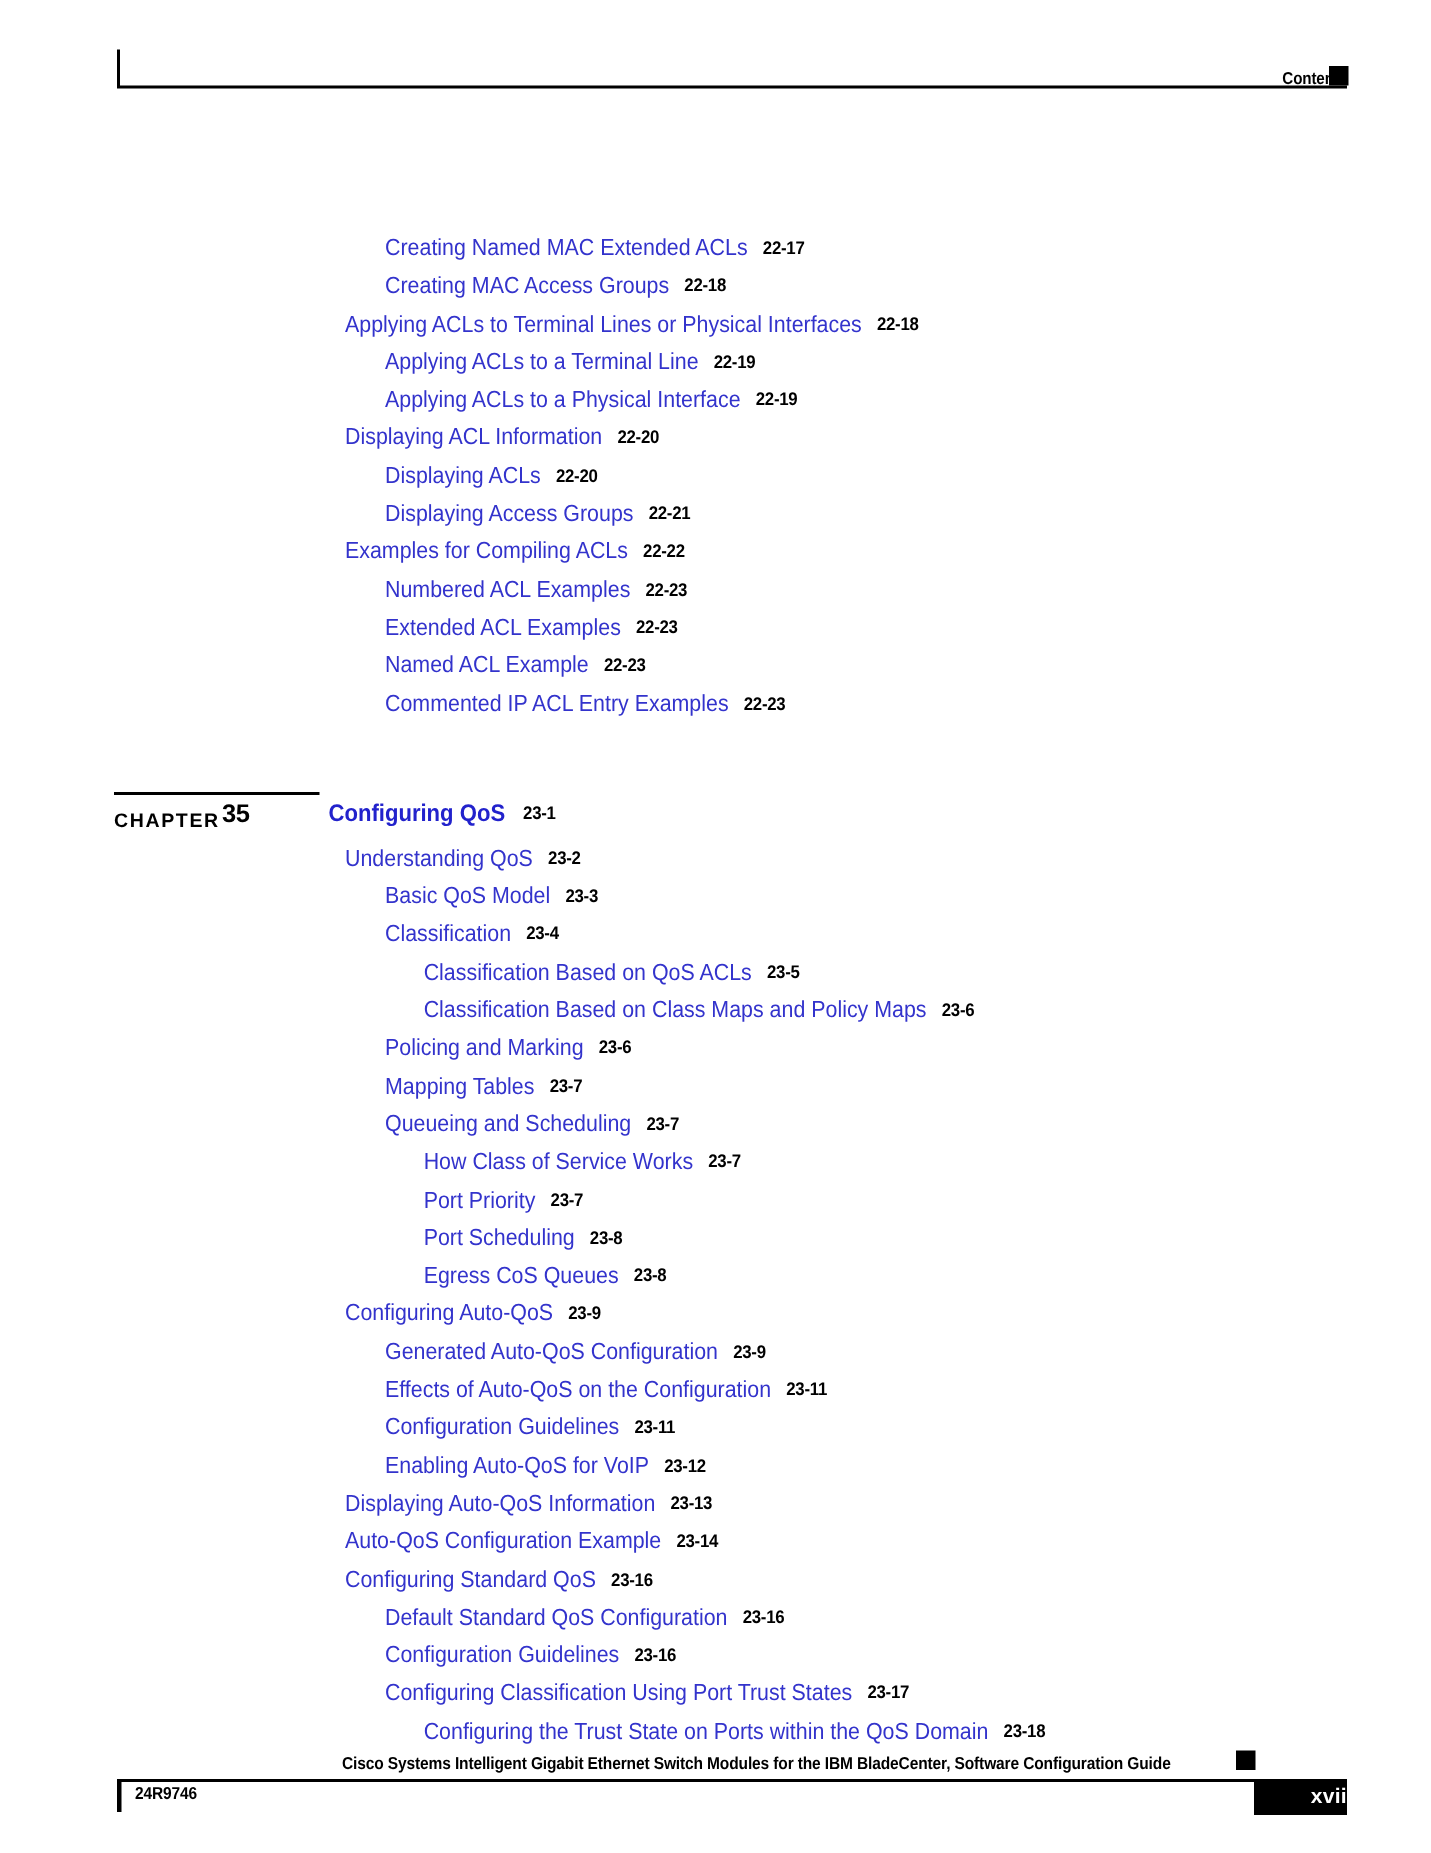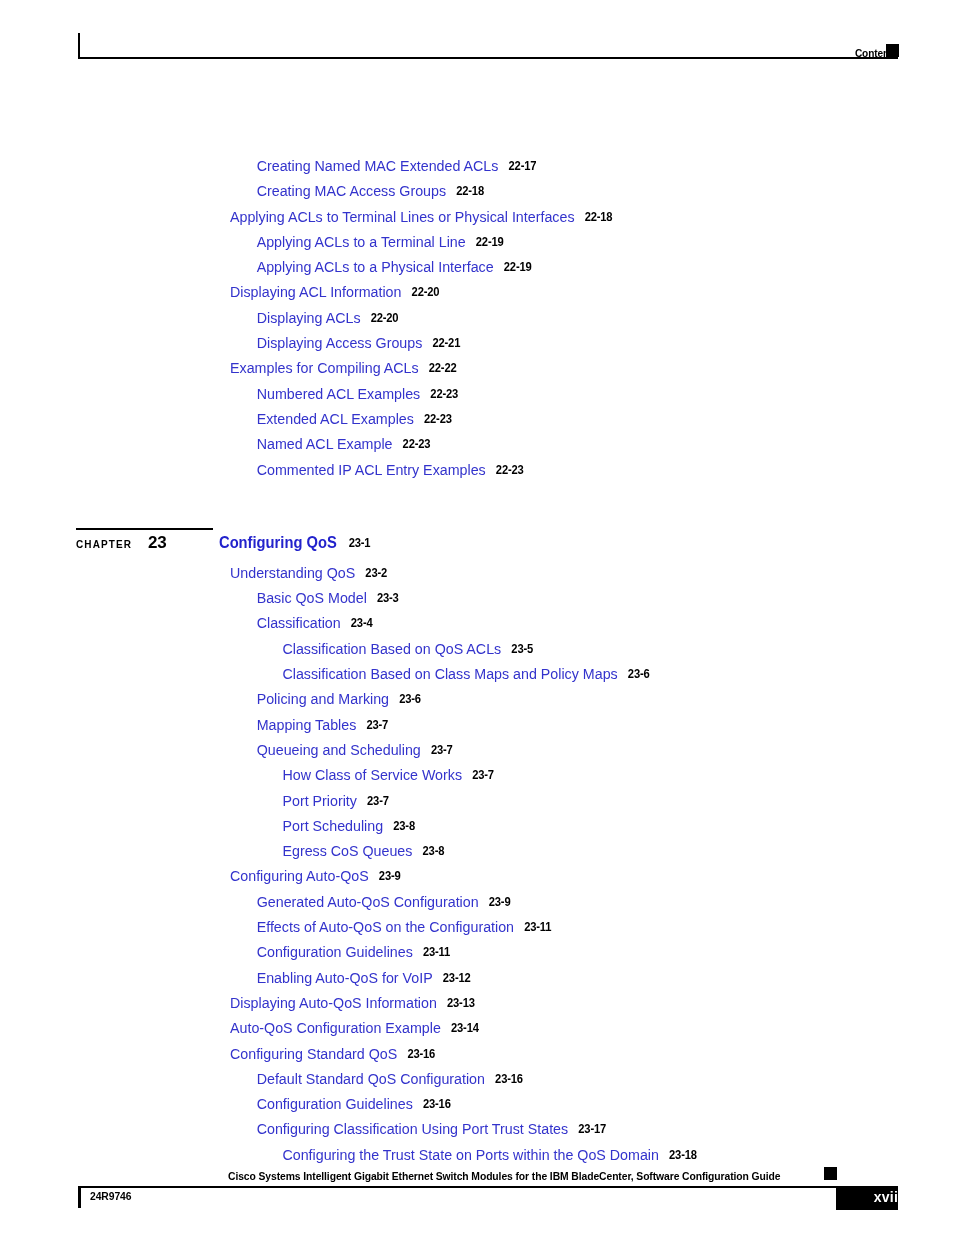--- a/index.html
+++ b/index.html
@@ -115,21 +115,21 @@
     left: 76px;
     top: -6px;
     width: 137px;
     height: 2px;
     background: #000000;
   }
   .chapter-word {
     position: absolute;
     left: 76px;
     top: 5px;
-    font-size: 10px;
+    font-size: 13px;
     font-weight: bold;
     letter-spacing: 1.1px;
     color: #000000;
   }
   .chapter-num {
     position: absolute;
     left: 148px;
     top: -1px;
     font-size: 17px;
     font-weight: bold;
@@ -260,21 +260,21 @@
         <div class="toc-entry lvl2"><span class="label">Extended ACL Examples</span><span class="pagenum">22-23</span></div>
         <div class="toc-entry lvl2"><span class="label">Named ACL Example</span><span class="pagenum">22-23</span></div>
         <div class="toc-entry lvl2"><span class="label">Commented IP ACL Entry Examples</span><span class="pagenum">22-23</span></div>
       </div>
 
     <div class="spacer-block"></div>
 
     <div class="chapter-row">
       <div class="chapter-rule"></div>
       <div class="chapter-word">CHAPTER</div>
-      <div class="chapter-num">23</div>
+      <div class="chapter-num">35</div>
       <div class="chapter-title"><span>Configuring QoS</span><span class="pagenum">23-1</span></div>
     </div>
 
     <div id="group-b">
         <div class="toc-entry lvl1"><span class="label">Understanding QoS</span><span class="pagenum">23-2</span></div>
         <div class="toc-entry lvl2"><span class="label">Basic QoS Model</span><span class="pagenum">23-3</span></div>
         <div class="toc-entry lvl2"><span class="label">Classification</span><span class="pagenum">23-4</span></div>
         <div class="toc-entry lvl3"><span class="label">Classification Based on QoS ACLs</span><span class="pagenum">23-5</span></div>
         <div class="toc-entry lvl3"><span class="label">Classification Based on Class Maps and Policy Maps</span><span class="pagenum">23-6</span></div>
         <div class="toc-entry lvl2"><span class="label">Policing and Marking</span><span class="pagenum">23-6</span></div>

